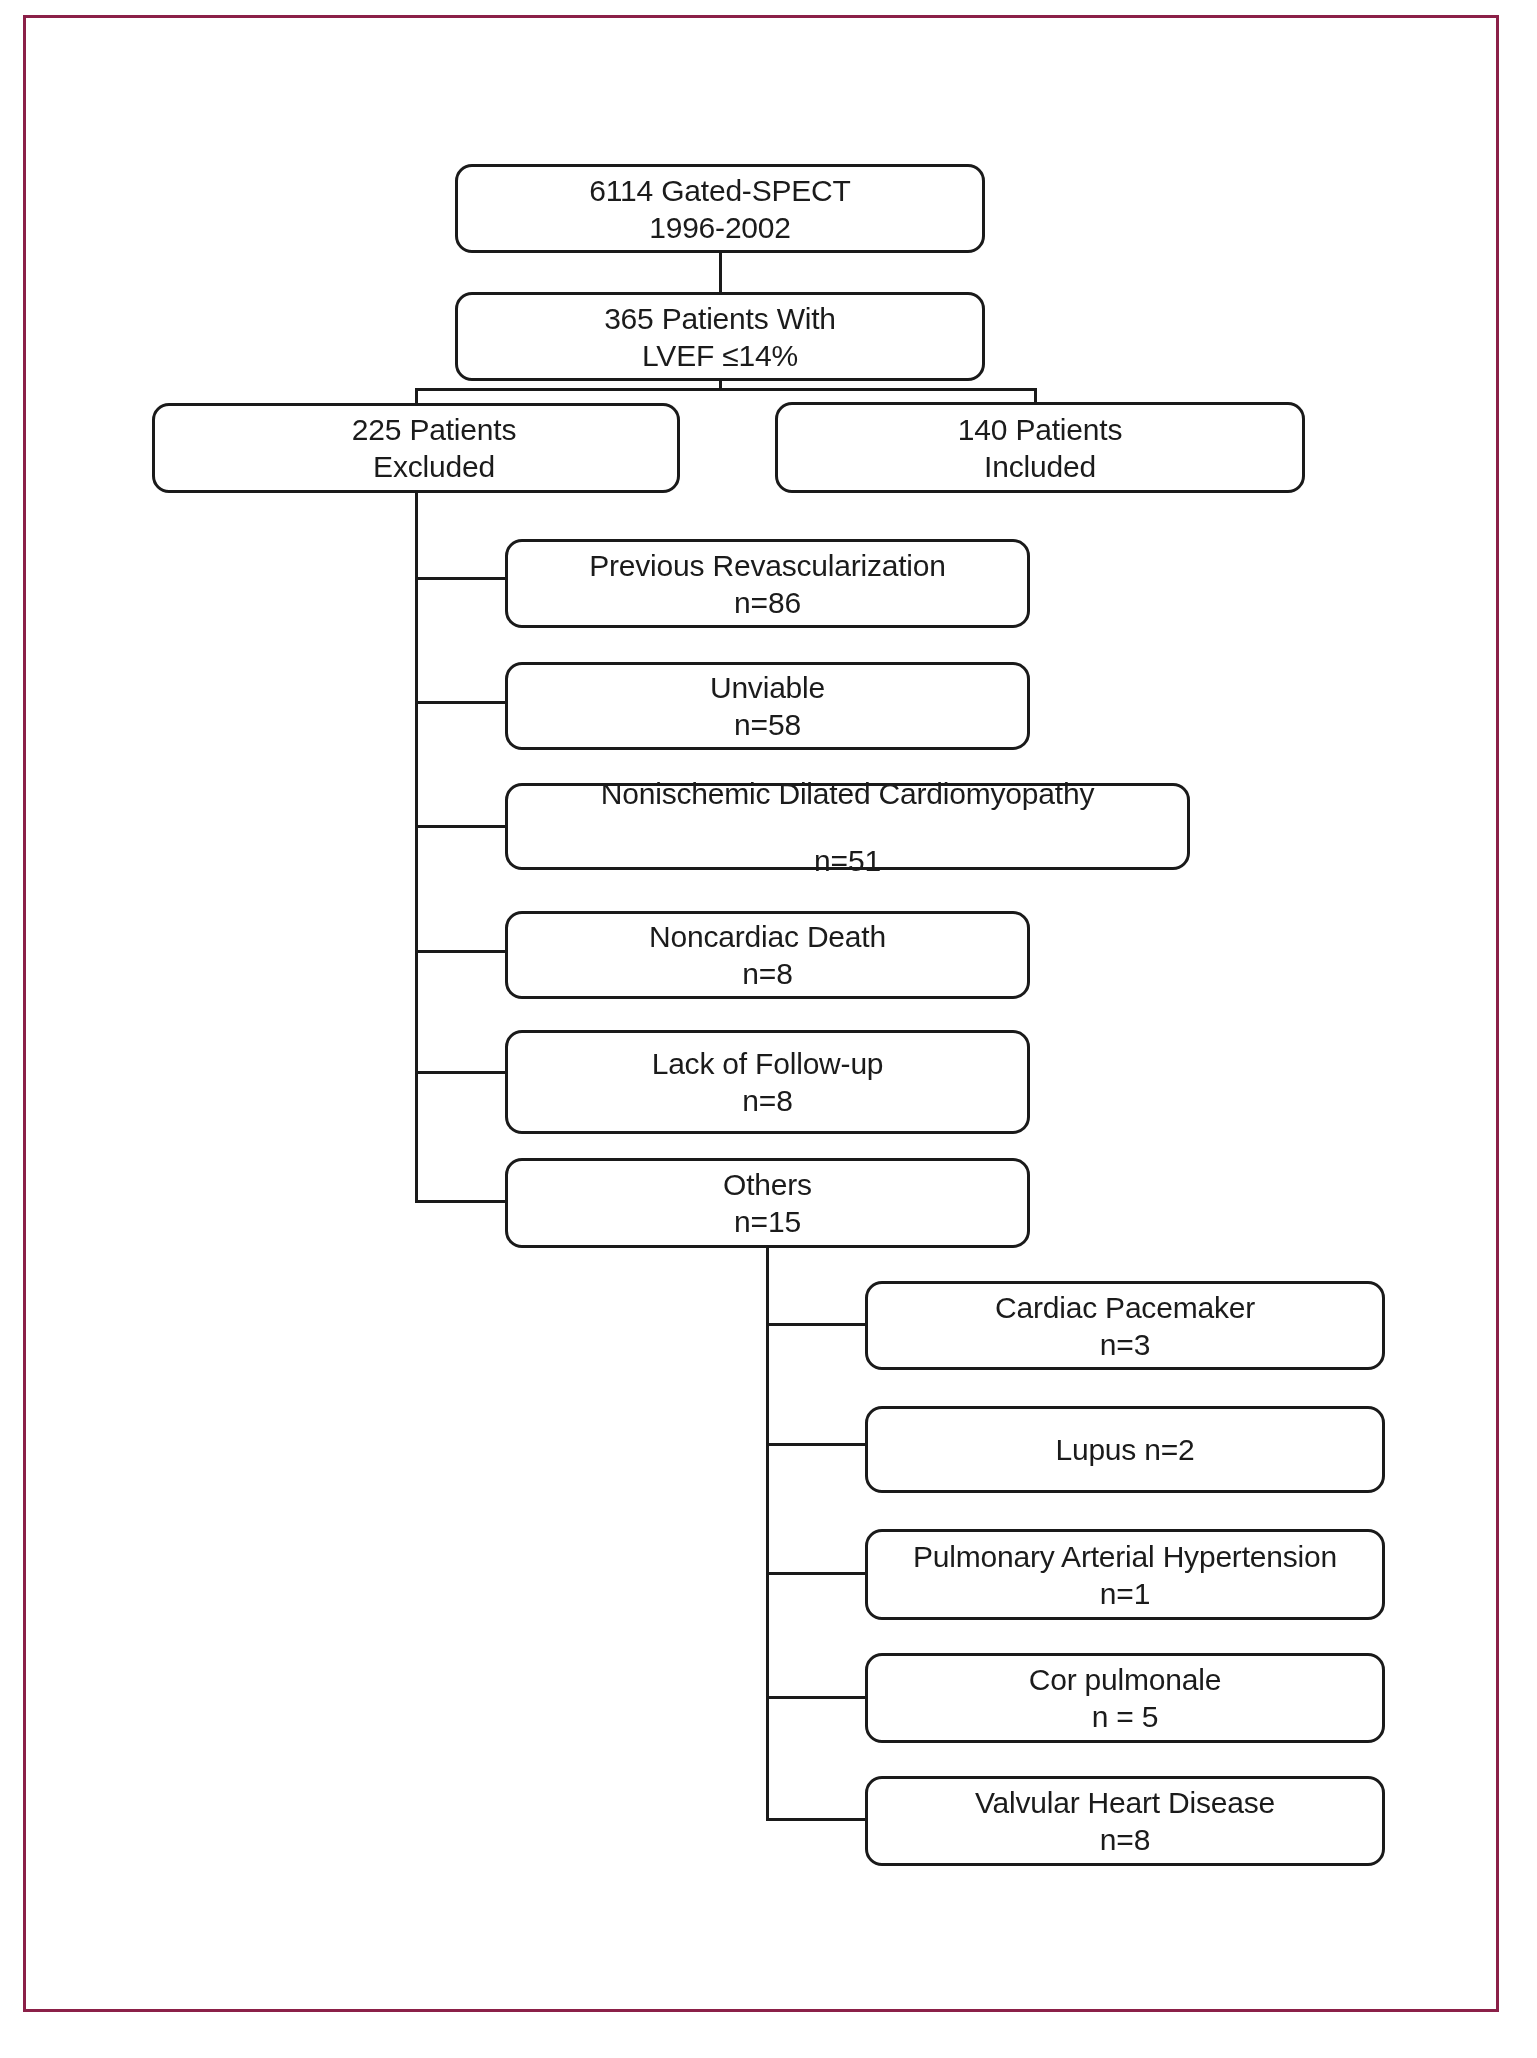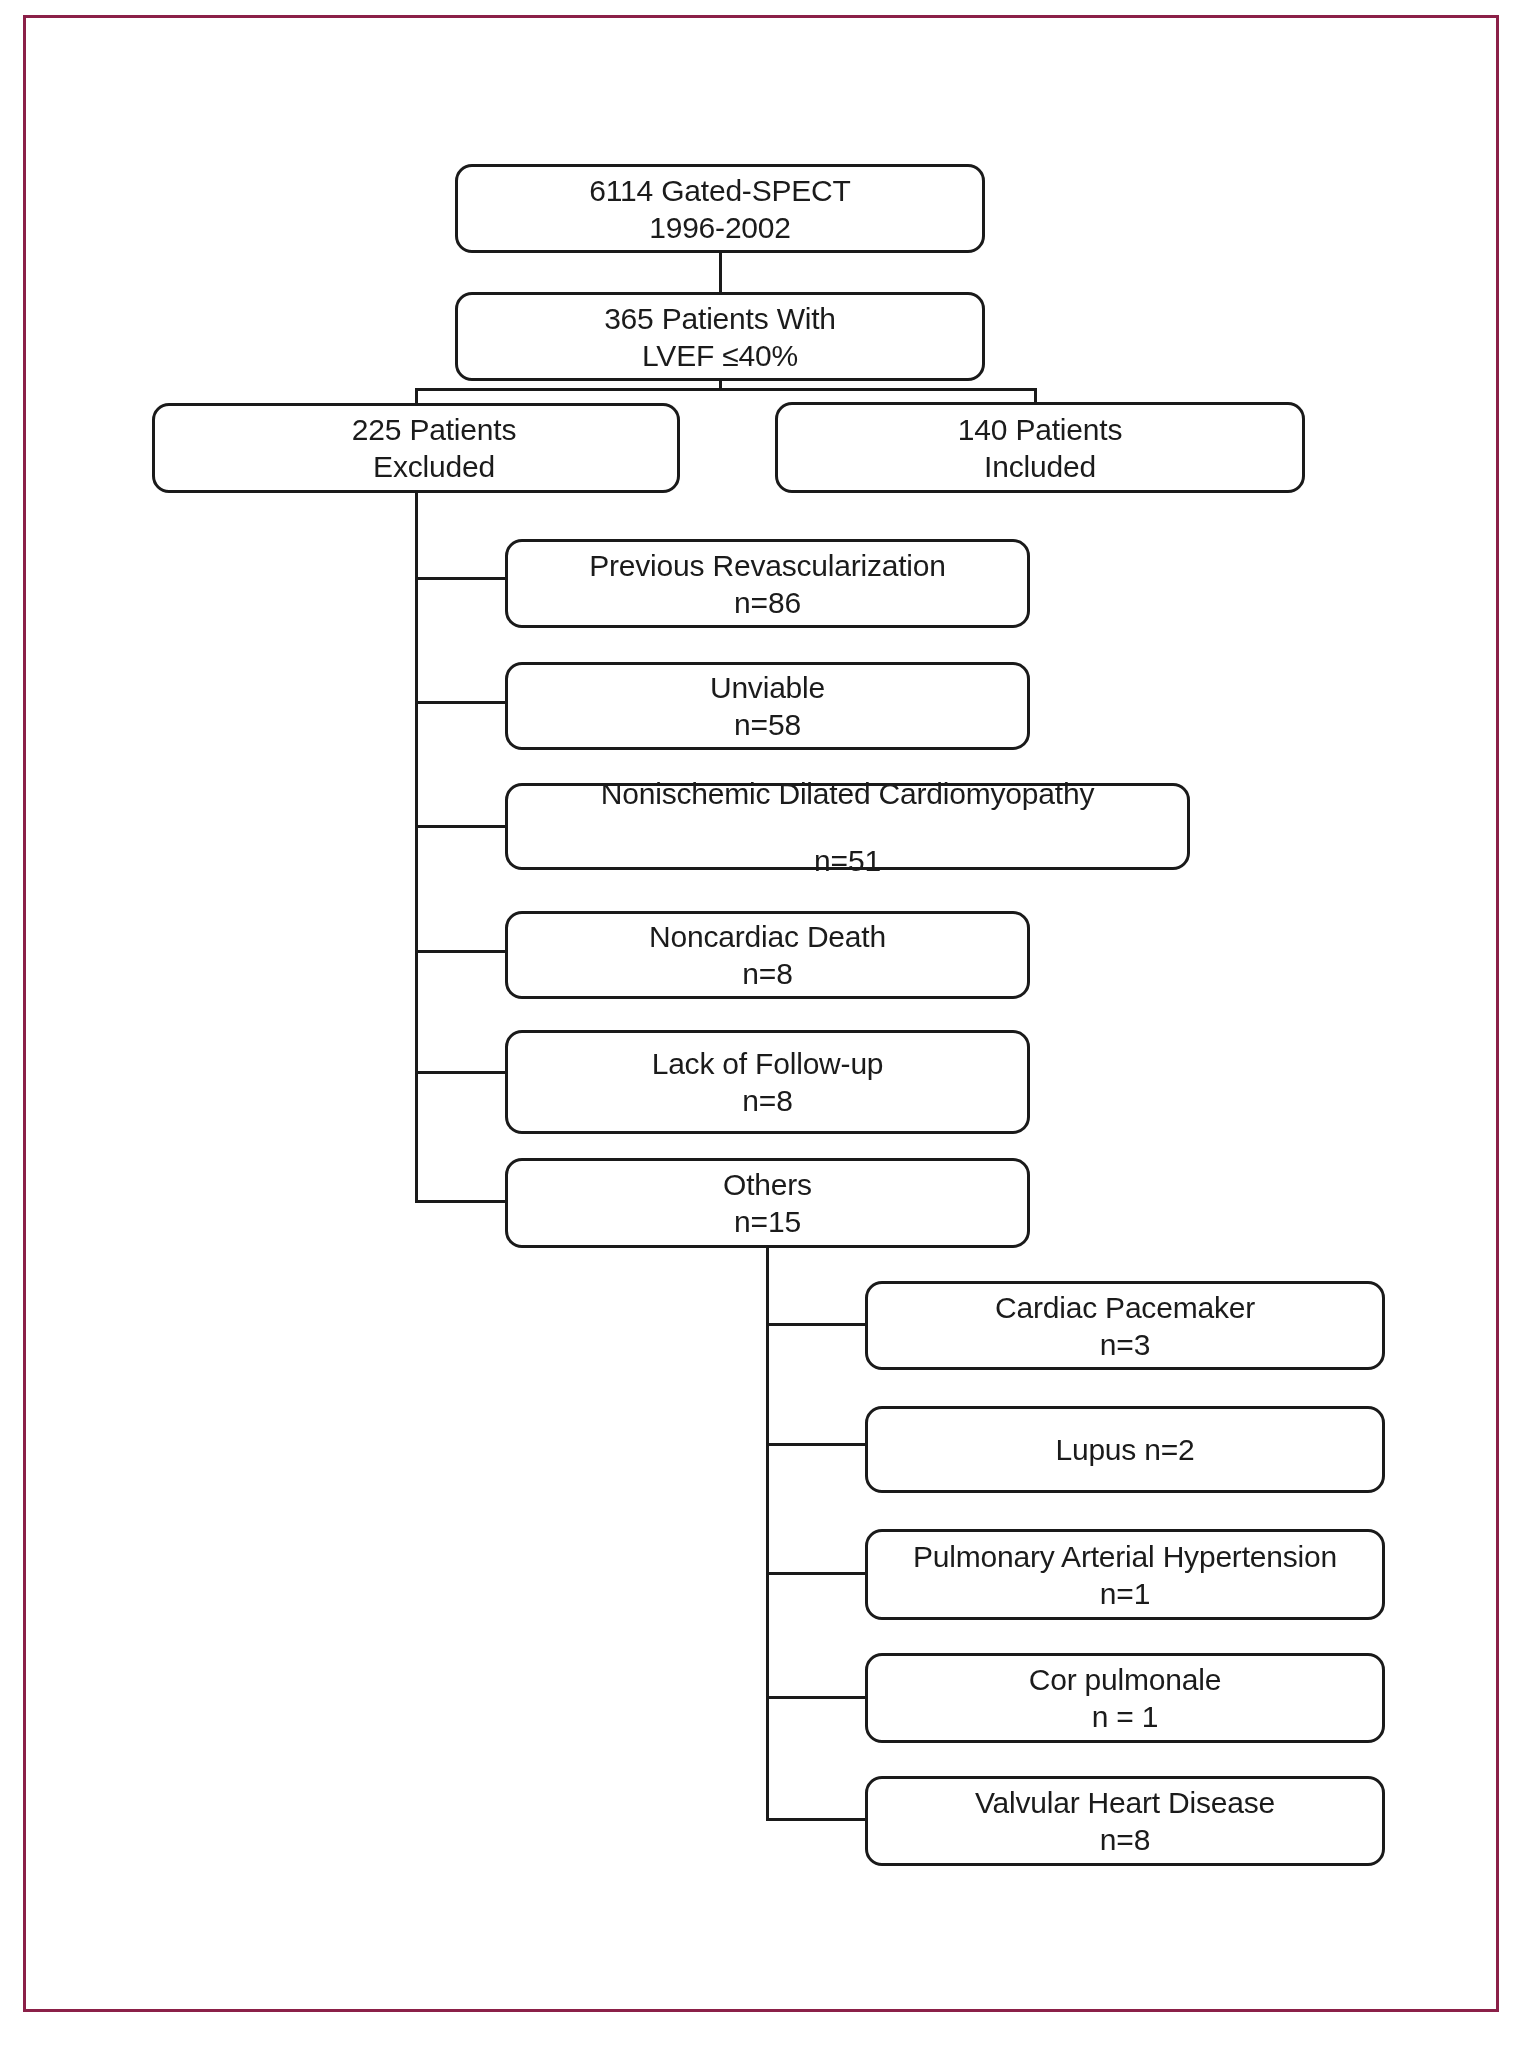--- a/index.html
+++ b/index.html
@@ -76,21 +76,21 @@
   <div class="conn h" id="c-s3"></div>
   <div class="conn h" id="c-s4"></div>
   <div class="conn h" id="c-s5"></div>
 
   <div class="node" id="n-root">
     <span>6114 Gated-SPECT</span>
     <span>1996-2002</span>
   </div>
   <div class="node" id="n-lvef">
     <span>365 Patients With</span>
-    <span>LVEF ≤40%</span>
+    <span>LVEF ≤14%</span>
   </div>
   <div class="node" id="n-excluded">
     <span>225 Patients</span>
     <span>Excluded</span>
   </div>
   <div class="node" id="n-included">
     <span>140 Patients</span>
     <span>Included</span>
   </div>
   <div class="node" id="n-prev">
@@ -123,19 +123,19 @@
   </div>
   <div class="node" id="n-lupus">
     <span>Lupus n=2</span>
   </div>
   <div class="node" id="n-pah">
     <span>Pulmonary Arterial Hypertension</span>
     <span>n=1</span>
   </div>
   <div class="node" id="n-cor">
     <span>Cor pulmonale</span>
-    <span>n = 1</span>
+    <span>n = 5</span>
   </div>
   <div class="node" id="n-valvular">
     <span>Valvular Heart Disease</span>
     <span>n=8</span>
   </div>
 </div>
 
 </body></html>

